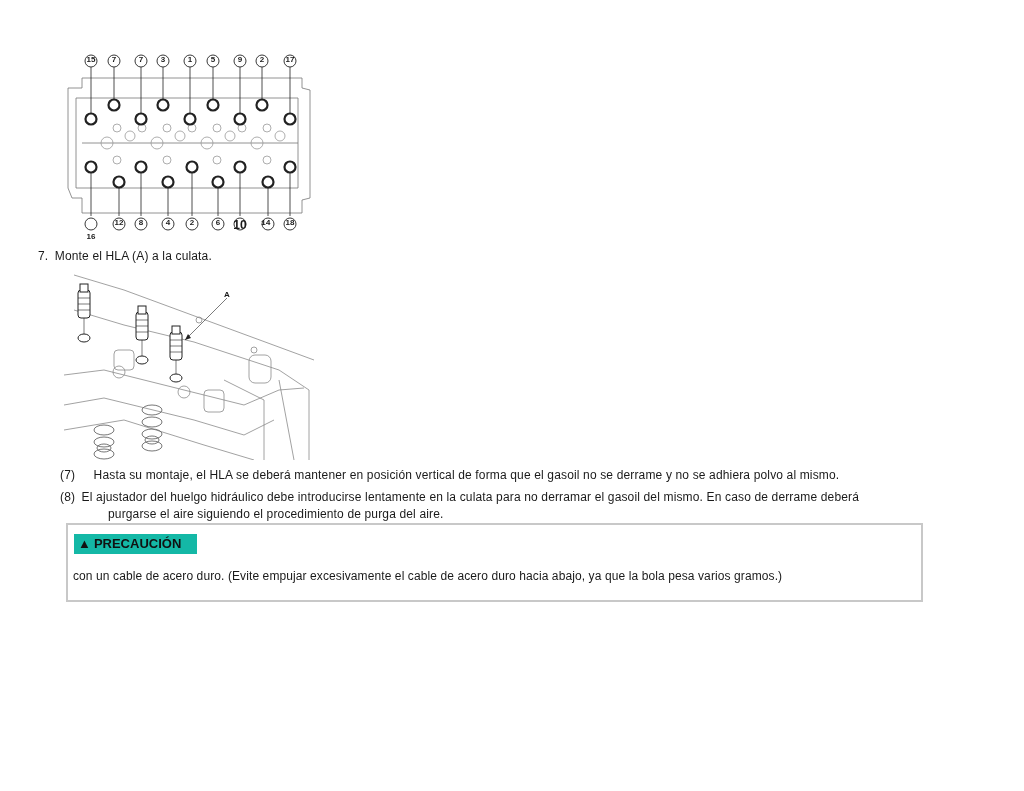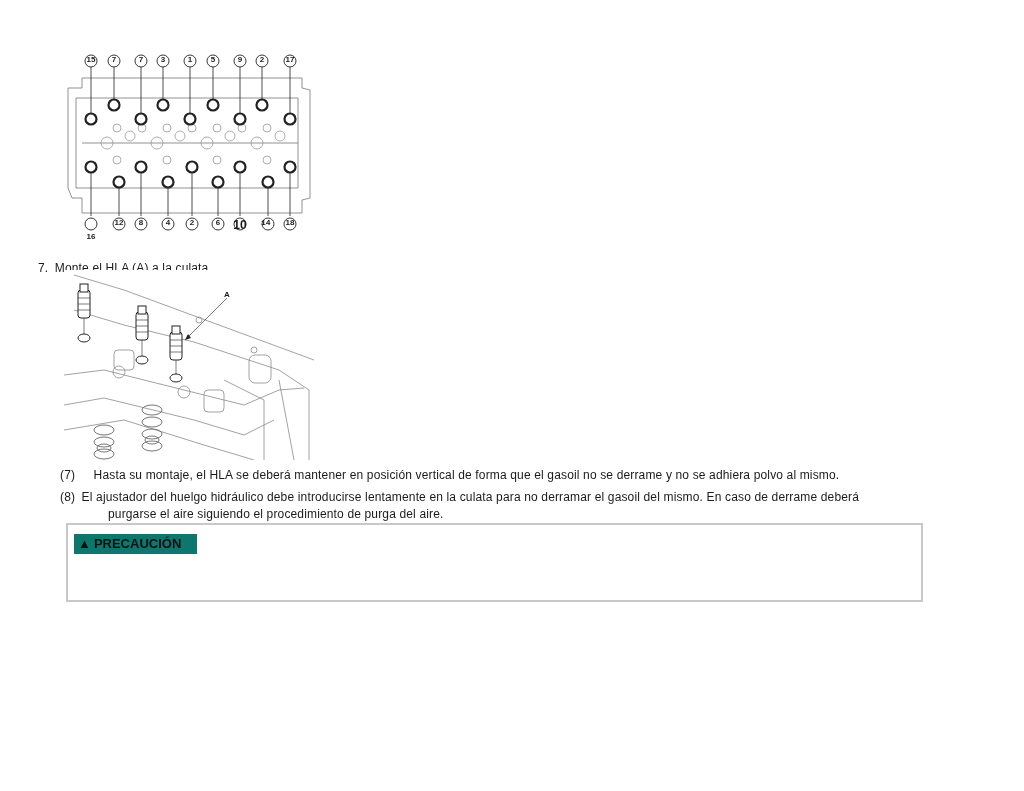--- a/index.html
+++ b/index.html
@@ -4,21 +4,21 @@
 <style>
   html, body { margin:0; padding:0; background:#ffffff; }
   body { width:1024px; height:791px; position:relative; overflow:hidden;
          font-family:"Liberation Sans", sans-serif; color:#1a1a1a; }
   .abs { position:absolute; }
   .txt { font-size:12px; letter-spacing:0.15px; white-space:nowrap; line-height:14px; }
   .fig { position:absolute; background:#fff; }
   .caution { position:absolute; left:66px; top:523px; width:857px; height:79px;
              border:2px solid #c8c8c8; box-sizing:border-box; background:#fff; }
   .caution-title { position:absolute; left:6px; top:9px; height:20px; width:123px;
-             background:#0f766e; font-weight:bold; font-size:13px; line-height:20px;
+             background:#14b8a6; font-weight:bold; font-size:13px; line-height:20px;
              padding-left:4px; box-sizing:border-box; color:#111; }
   .caution-title .tri { display:inline-block; margin-right:3px; font-size:13px; }
   .caution-body { position:absolute; left:5px; top:43px; font-size:12px; line-height:16px;
              letter-spacing:0.1px; white-space:nowrap; }
 </style>
 </head>
 <body>
 
 <div class="fig" style="left:62px;top:48px;width:252px;height:188px;">
   <svg width="252" height="188" viewBox="0 0 252 188">
@@ -126,21 +126,21 @@
     <span class="abs" style="left:72px;top:170px;width:14px;text-align:center;font-size:8px;font-weight:bold;">8</span>
     <span class="abs" style="left:99px;top:170px;width:14px;text-align:center;font-size:8px;font-weight:bold;">4</span>
     <span class="abs" style="left:123px;top:170px;width:14px;text-align:center;font-size:8px;font-weight:bold;">2</span>
     <span class="abs" style="left:149px;top:170px;width:14px;text-align:center;font-size:8px;font-weight:bold;">6</span>
     <span class="abs" style="left:171px;top:170px;width:14px;text-align:center;font-size:12px;font-weight:bold;">10</span>
     <span class="abs" style="left:199px;top:170px;width:14px;text-align:left;font-size:8px;font-weight:bold;font-family:Liberation Mono, monospace;">14</span>
     <span class="abs" style="left:221px;top:170px;width:14px;text-align:center;font-size:8px;font-weight:bold;">18</span>
   </div>
 </div>
 
-<div class="abs txt" style="left:38px;top:261px;">
+<div class="abs txt" style="left:38px;top:249px;">
   <span>7.</span>
   <span style="margin-left:3px;">Monte el HLA (A) a la culata.</span>
 </div>
 
 <div class="fig" style="left:64px;top:270px;width:250px;height:190px;">
   <svg width="250" height="190" viewBox="0 0 250 190">
     <g fill="none" stroke="#8a8a8a" stroke-width="0.8">
       <path d="M10,5 L60,20 L250,90"></path>
       <path d="M10,40 L60,55 L130,72 L215,100 L245,120 L245,190"></path>
       <path d="M0,105 L40,100 L120,120 L180,135 L215,120 L240,118"></path>
@@ -206,14 +206,15 @@
   <span>(8)</span>
   <span style="margin-left:3px;">El ajustador del huelgo hidráulico debe introducirse lentamente en la culata para no derramar el gasoil del mismo. En caso de derrame deberá</span>
 </div>
 <div class="abs txt" style="left:80px;top:507px;margin-left:28px;">purgarse el aire siguiendo el procedimiento de purga del aire.</div>
 
 <div class="caution">
   <div class="caution-title">
     <span class="tri">▲</span><span>PRECAUCIÓN</span>
   </div>
   <div class="caution-body">
+    <div>con un cable de acero duro. (Evite empujar excesivamente el cable de acero duro hacia abajo, ya que la bola pesa varios gramos.)</div>
   </div>
 </div>
 
 </body></html>

